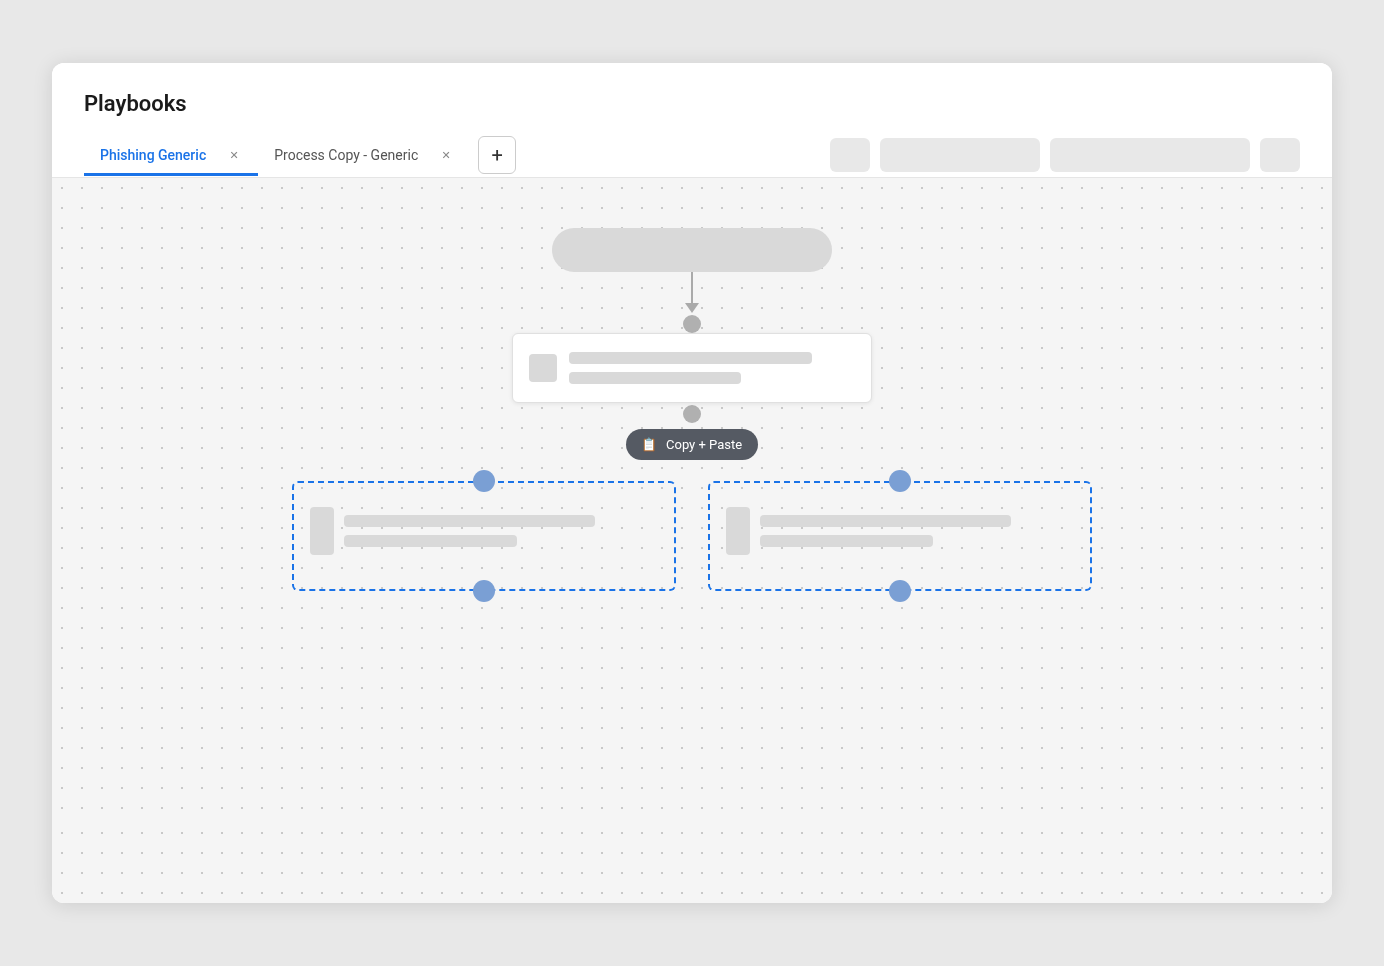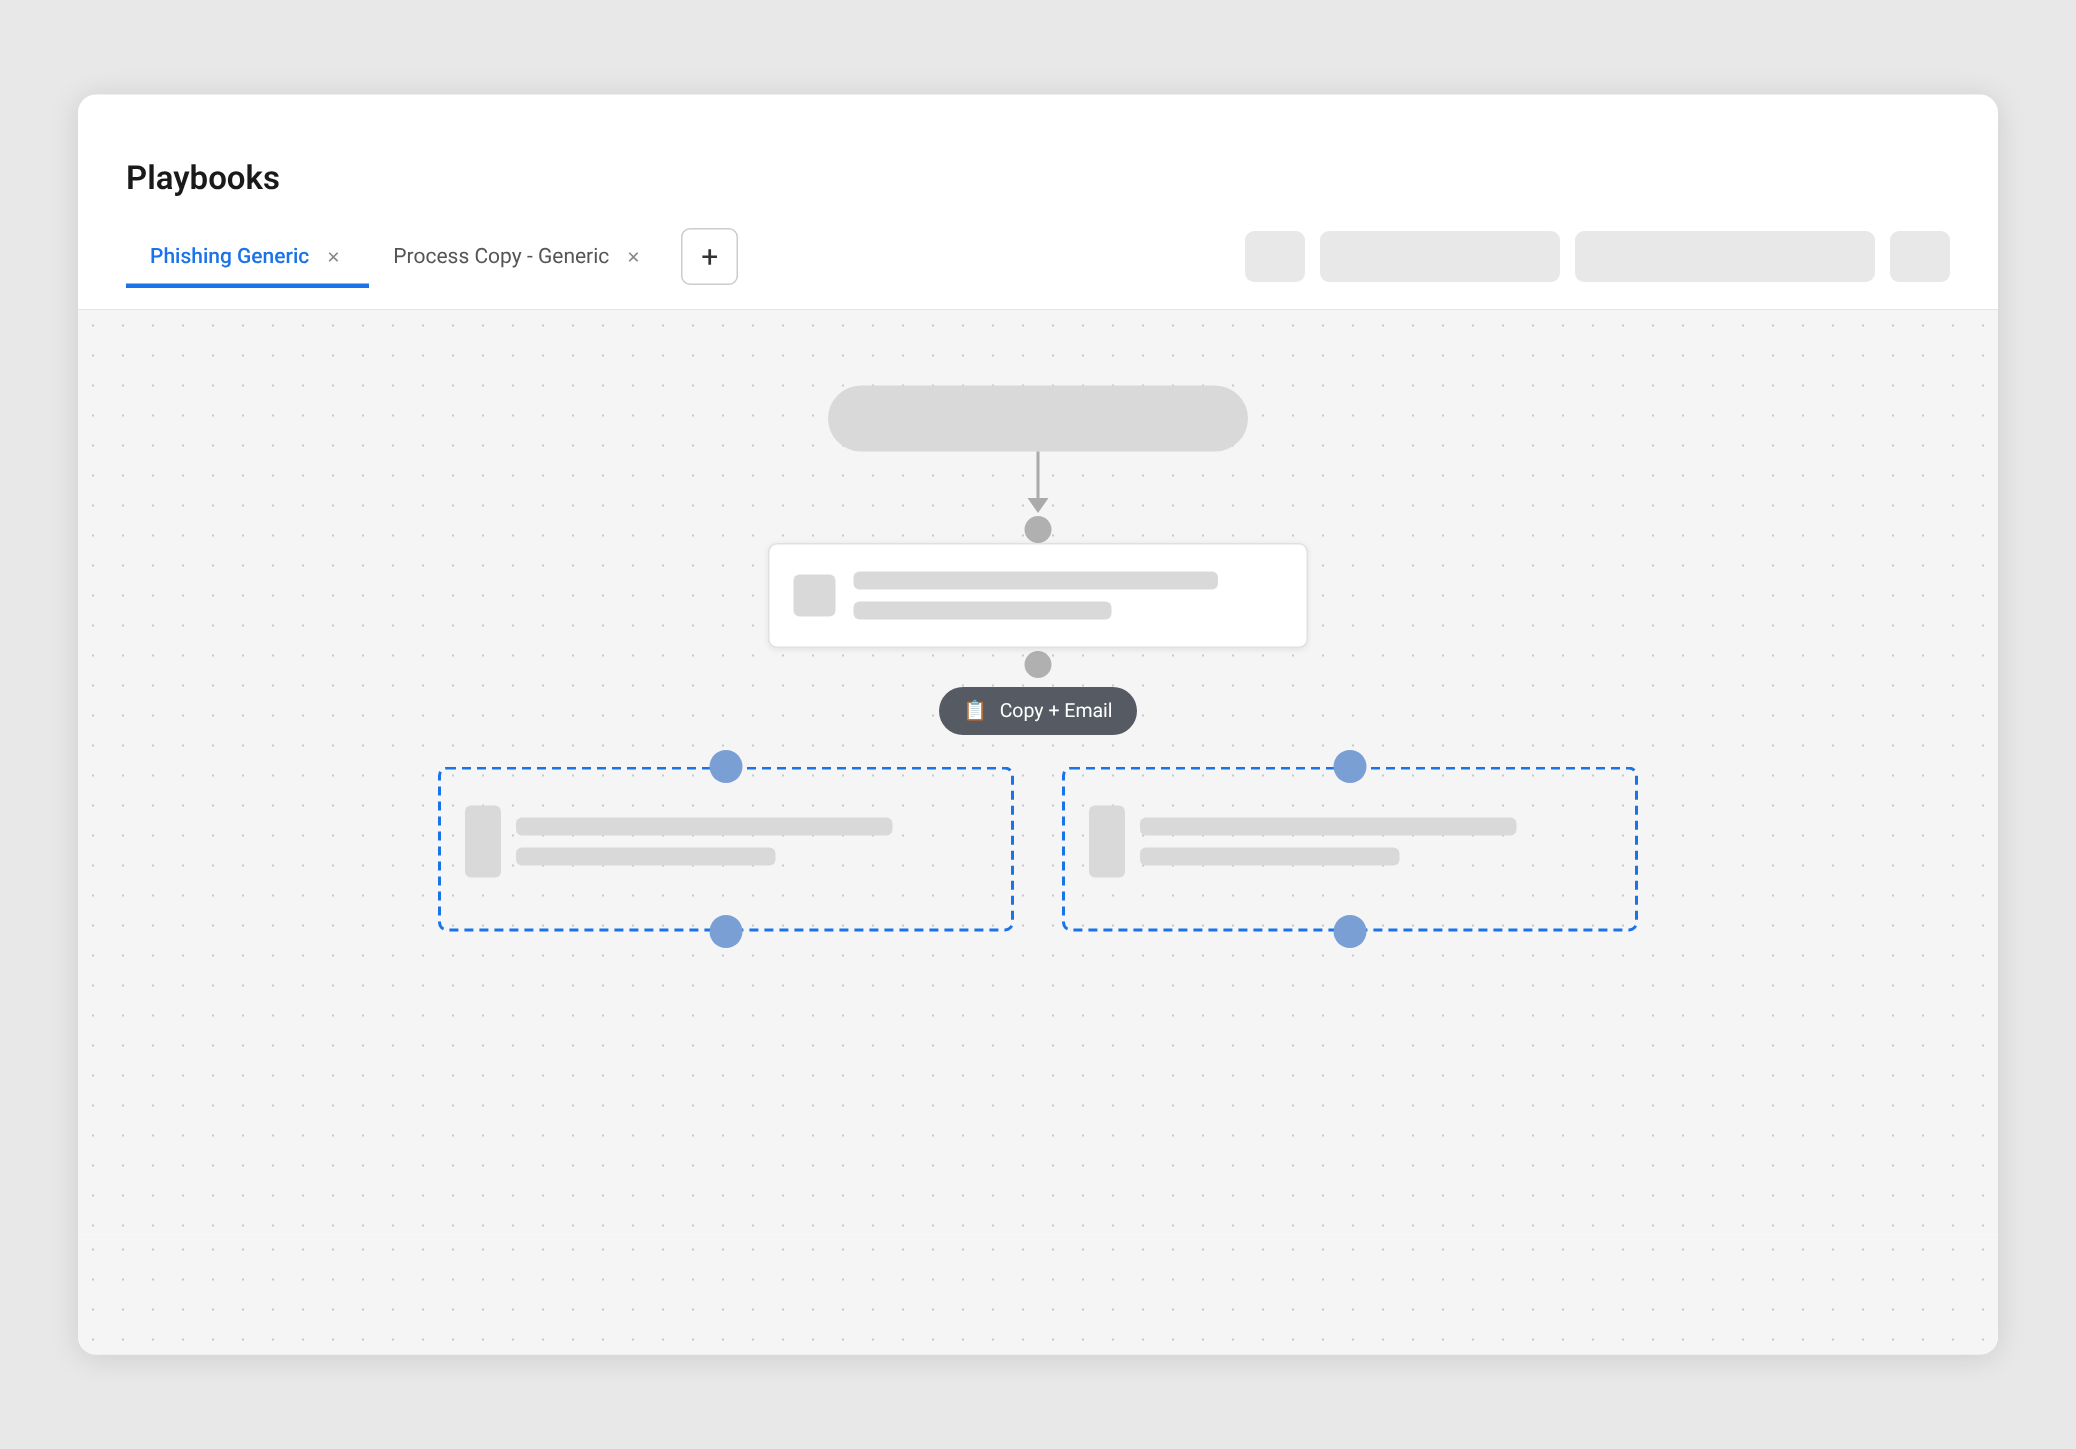--- a/index.html
+++ b/index.html
@@ -16,40 +16,39 @@
       border-radius: 12px;
       box-shadow: 0 2px 20px rgba(0,0,0,0.12);
       width: 1280px;
       min-height: 840px;
       overflow: hidden;
       display: flex;
       flex-direction: column;
     }
     
     .header {
-      padding: 28px 32px 13px 32px;
+      padding: 28px 32px 0 32px;
       background: #fff;
       border-bottom: 1px solid #e5e5e5;
-      margin-top: 16px;
     }
     .header-title {
       font-size: 22px;
       font-weight: 600;
       color: #1a1a1a;
       margin-bottom: 20px;
     }
     .tabs-row {
       display: flex;
       align-items: center;
       gap: 0;
     }
     .tab {
       display: flex;
       align-items: center;
-      gap: 8px;
+      gap: 20px;
       padding: 10px 16px;
       cursor: pointer;
       font-size: 14px;
       color: #555;
       border-bottom: 3px solid transparent;
       white-space: nowrap;
       text-align: right;
     }
     .tab.active {
       color: #1a73e8;
@@ -333,21 +332,21 @@
             <div class="task-line task-line-long"></div>
             <div class="task-line task-line-short"></div>
           </div>
         </div>
       </div>
 
       <div class="bottom-dot"></div>
 
       <div class="copy-paste-tooltip">
         <span>📋</span>
-        <span>Copy + Email</span>
+        <span>Copy + Paste</span>
       </div>
 
       <div class="child-nodes-row">
 
         <div class="child-node-wrapper">
           <div class="child-node-top-dot"></div>
           <div class="child-node">
             <div class="child-node-inner">
               <div class="child-icon-placeholder"></div>
               <div class="child-lines">

